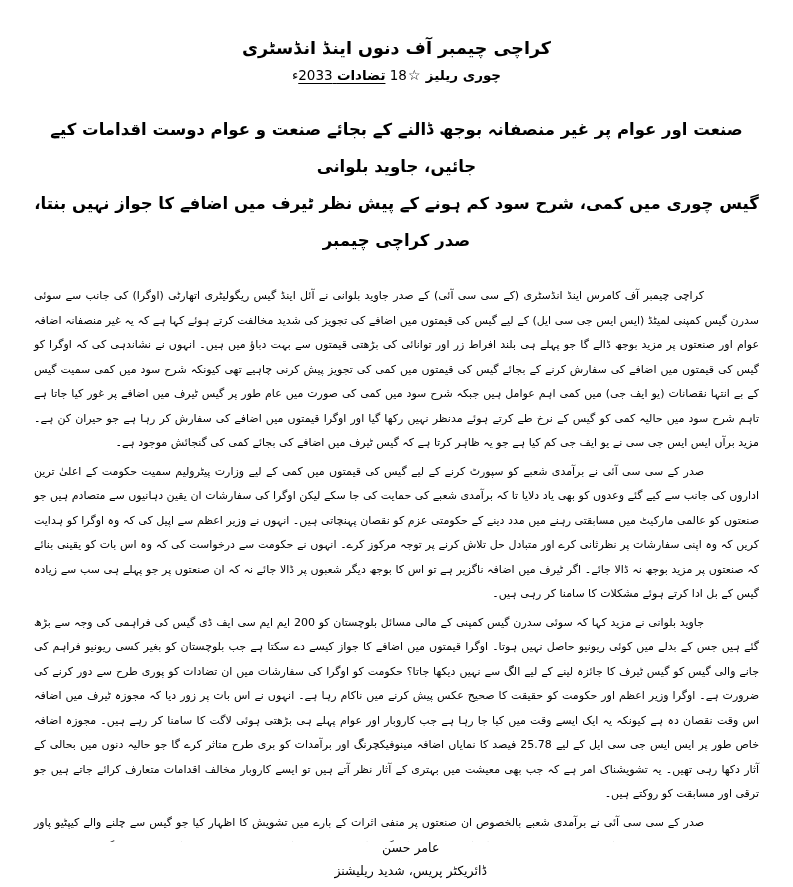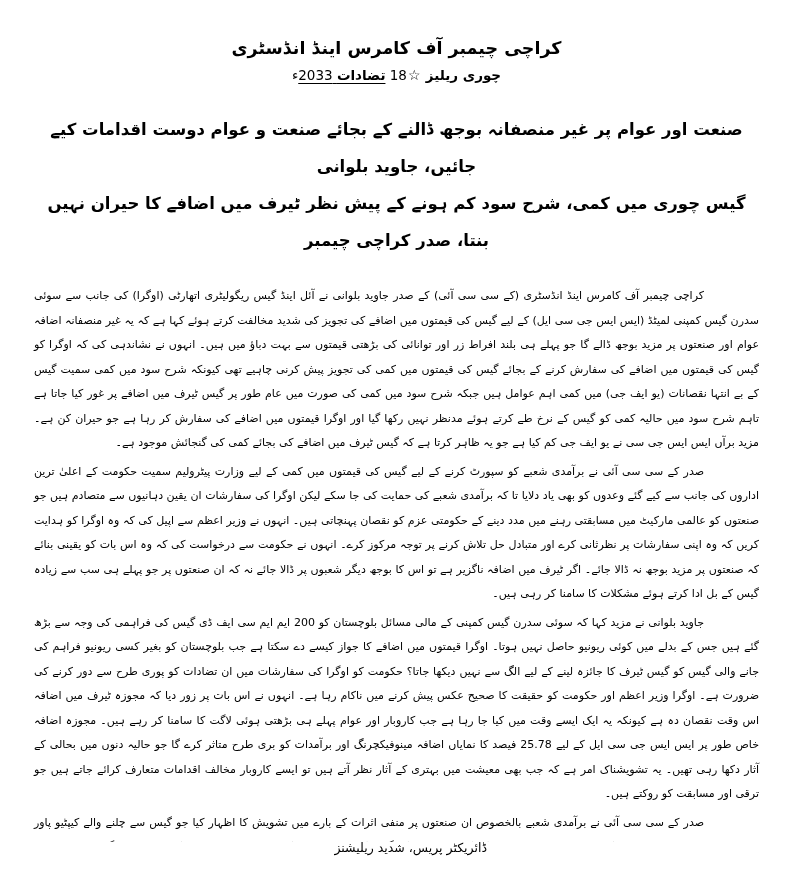--- a/index.html
+++ b/index.html
@@ -64,37 +64,38 @@
     text-align: center;
     font-size: 12.5px;
     line-height: 23px;
   }
 </style>
 </head>
 <body>
 
 <div class="page">
 
-  <div class="doc-title">کراچی چیمبر آف کامرس اینڈ انڈسٹری</div>
+  <div class="doc-title">کراچی چیمبر آف دنوں اینڈ انڈسٹری</div>
 
   <div class="dateline">
     <span class="label">چوری ریلیز</span>
     <span class="star">☆</span><span>18</span>
     <span class="underlined"><span class="month">تضادات</span> <span>2033</span></span><span>ء</span>
   </div>
 
   <div class="headline">
     <div>صنعت اور عوام پر غیر منصفانہ بوجھ ڈالنے کے بجائے صنعت و عوام دوست اقدامات کیے جائیں، جاوید بلوانی</div>
-    <div>گیس چوری میں کمی، شرح سود کم ہونے کے پیش نظر ٹیرف میں اضافے کا حیران نہیں بنتا، صدر کراچی چیمبر</div>
+    <div>گیس چوری میں کمی، شرح سود کم ہونے کے پیش نظر ٹیرف میں اضافے کا جواز نہیں بنتا، صدر کراچی چیمبر</div>
   </div>
 
   <div class="body-text">
     <p>کراچی چیمبر آف کامرس اینڈ انڈسٹری (کے سی سی آئی) کے صدر جاوید بلوانی نے آئل اینڈ گیس ریگولیٹری اتھارٹی (اوگرا) کی جانب سے سوئی سدرن گیس کمپنی لمیٹڈ (ایس ایس جی سی ایل) کے لیے گیس کی قیمتوں میں اضافے کی تجویز کی شدید مخالفت کرتے ہوئے کہا ہے کہ یہ غیر منصفانہ اضافہ عوام اور صنعتوں پر مزید بوجھ ڈالے گا جو پہلے ہی بلند افراط زر اور توانائی کی بڑھتی قیمتوں سے بہت دباؤ میں ہیں۔ انہوں نے نشاندہی کی کہ اوگرا کو گیس کی قیمتوں میں اضافے کی سفارش کرنے کے بجائے گیس کی قیمتوں میں کمی کی تجویز پیش کرنی چاہیے تھی کیونکہ شرح سود میں کمی سمیت گیس کے بے انتہا نقصانات (یو ایف جی) میں کمی اہم عوامل ہیں جبکہ شرح سود میں کمی کی صورت میں عام طور پر گیس ٹیرف میں اضافے پر غور کیا جاتا ہے تاہم شرح سود میں حالیہ کمی کو گیس کے نرخ طے کرتے ہوئے مدنظر نہیں رکھا گیا اور اوگرا قیمتوں میں اضافے کی سفارش کر رہا ہے جو حیران کن ہے۔ مزید برآں ایس ایس جی سی نے یو ایف جی کم کیا ہے جو یہ ظاہر کرتا ہے کہ گیس ٹیرف میں اضافے کی بجائے کمی کی گنجائش موجود ہے۔</p>
     <p>صدر کے سی سی آئی نے برآمدی شعبے کو سپورٹ کرنے کے لیے گیس کی قیمتوں میں کمی کے لیے وزارت پیٹرولیم سمیت حکومت کے اعلیٰ ترین اداروں کی جانب سے کیے گئے وعدوں کو بھی یاد دلایا تا کہ برآمدی شعبے کی حمایت کی جا سکے لیکن اوگرا کی سفارشات ان یقین دہانیوں سے متصادم ہیں جو صنعتوں کو عالمی مارکیٹ میں مسابقتی رہنے میں مدد دینے کے حکومتی عزم کو نقصان پہنچاتی ہیں۔ انہوں نے وزیر اعظم سے اپیل کی کہ وہ اوگرا کو ہدایت کریں کہ وہ اپنی سفارشات پر نظرثانی کرے اور متبادل حل تلاش کرنے پر توجہ مرکوز کرے۔ انہوں نے حکومت سے درخواست کی کہ وہ اس بات کو یقینی بنائے کہ صنعتوں پر مزید بوجھ نہ ڈالا جائے۔ اگر ٹیرف میں اضافہ ناگزیر ہے تو اس کا بوجھ دیگر شعبوں پر ڈالا جائے نہ کہ ان صنعتوں پر جو پہلے ہی سب سے زیادہ گیس کے بل ادا کرتے ہوئے مشکلات کا سامنا کر رہی ہیں۔</p>
     <p>جاوید بلوانی نے مزید کہا کہ سوئی سدرن گیس کمپنی کے مالی مسائل بلوچستان کو 200 ایم ایم سی ایف ڈی گیس کی فراہمی کی وجہ سے بڑھ گئے ہیں جس کے بدلے میں کوئی ریونیو حاصل نہیں ہوتا۔ اوگرا قیمتوں میں اضافے کا جواز کیسے دے سکتا ہے جب بلوچستان کو بغیر کسی ریونیو فراہم کی جانے والی گیس کو گیس ٹیرف کا جائزہ لینے کے لیے الگ سے نہیں دیکھا جاتا؟ حکومت کو اوگرا کی سفارشات میں ان تضادات کو پوری طرح سے دور کرنے کی ضرورت ہے۔ اوگرا وزیر اعظم اور حکومت کو حقیقت کا صحیح عکس پیش کرنے میں ناکام رہا ہے۔ انہوں نے اس بات پر زور دیا کہ مجوزہ ٹیرف میں اضافہ اس وقت نقصان دہ ہے کیونکہ یہ ایک ایسے وقت میں کیا جا رہا ہے جب کاروبار اور عوام پہلے ہی بڑھتی ہوئی لاگت کا سامنا کر رہے ہیں۔ مجوزہ اضافہ خاص طور پر ایس ایس جی سی ایل کے لیے 25.78 فیصد کا نمایاں اضافہ مینوفیکچرنگ اور برآمدات کو بری طرح متاثر کرے گا جو حالیہ دنوں میں بحالی کے آثار دکھا رہی تھیں۔ یہ تشویشناک امر ہے کہ جب بھی معیشت میں بہتری کے آثار نظر آتے ہیں تو ایسے کاروبار مخالف اقدامات متعارف کرائے جاتے ہیں جو ترقی اور مسابقت کو روکتے ہیں۔</p>
     <p>صدر کے سی سی آئی نے برآمدی شعبے بالخصوص ان صنعتوں پر منفی اثرات کے بارے میں تشویش کا اظہار کیا جو گیس سے چلنے والے کیپٹیو پاور پلانٹس (سی پی پیز) پر انحصار کرتی ہیں۔ انہوں نے انتباہ کیا کہ ان پلانٹس کو گیس کی فراہمی بند کرنے سے خطیر سرمایہ کاری ضائع ہو گی اور اس شعبے میں مزید غیر یقینی صورتحال پیدا ہو گی۔ انہوں نے حکومت سے فوری اقدامات کرنے کی اپیل کی اور اوگرا کی تجاویز کو فوراً مسترد کرنے کا مطالبہ کرتے ہوئے کہا کہ ہمیں اپنی معیشت اور عوام کی فلاح و بہبود کو ترجیح دینی چاہیے۔ گیس کی قیمتوں میں مجوزہ اضافہ صنعت اور صارفین دونوں پر مزید مالی دباؤ بڑھے گا۔ انہوں نے وفاقی حکومت پر زور دیا کہ وہ ریونیو کی کمی کی بنیادی وجوہات بالخصوص گیس کی چوری روکنے پر توجہ دے جو گیس ڈسٹری بیوشن کمپنیوں کی مالی مشکلات کا سبب بنی ہوئی ہیں۔ حکومت صارفین پر قیمتوں میں اضافہ مسلط کرنے کے بجائے گیس چوری کی روک تھام اور سسٹم کو بہتر بنانے کے اقدامات کرے۔ جاوید بلوانی نے کراچی کی پوری تاجر برادری کی جانب سے وزیر اعظم شہباز شریف سے اپیل کی کہ وہ تجویز کردہ گیس قیمتوں میں اضافے کو فوری طور پر مسترد کریں اور قوم کے اقتصادی مفادات کا تحفظ کریں۔</p>
   </div>
 
   <div class="signature">
+    <div>عامر حسن</div>
     <div>ڈائریکٹر پریس، شدید ریلیشنز</div>
   </div>
 
 </div>
 
 </body></html>

